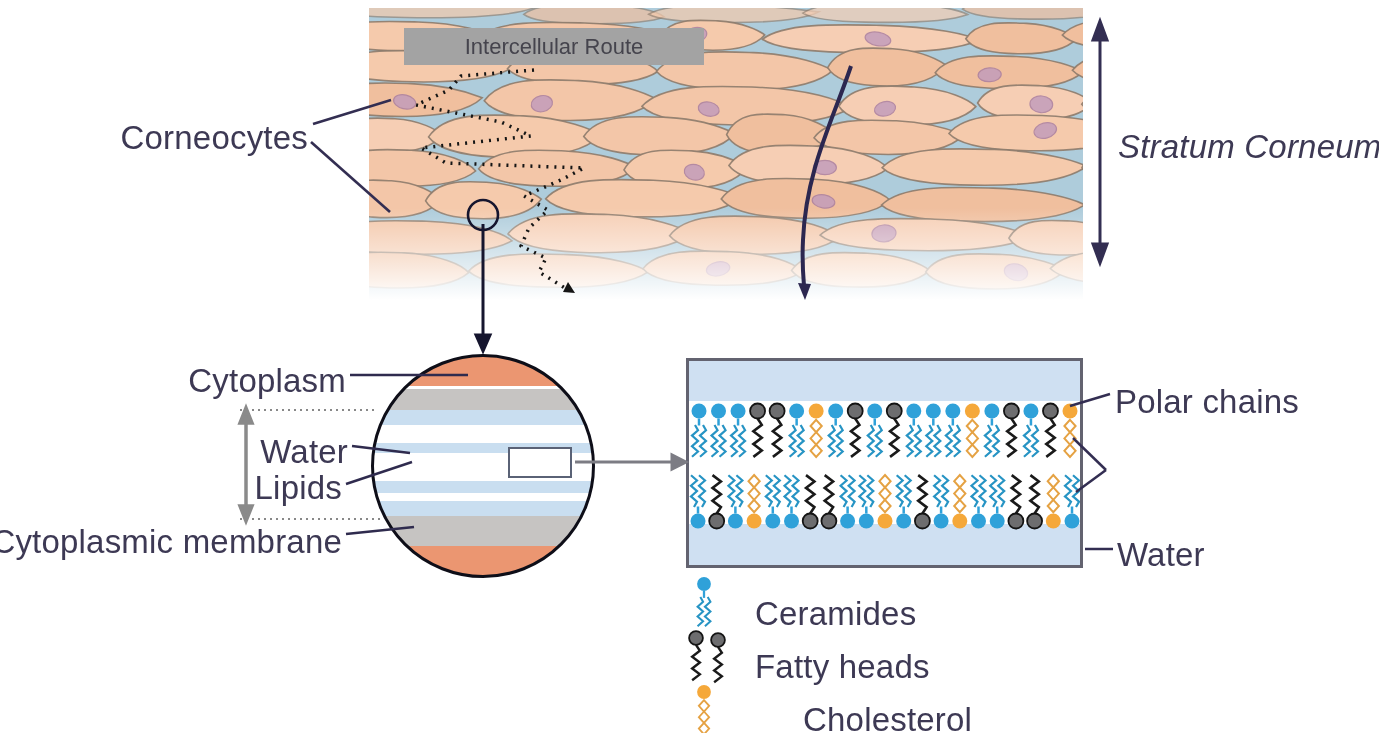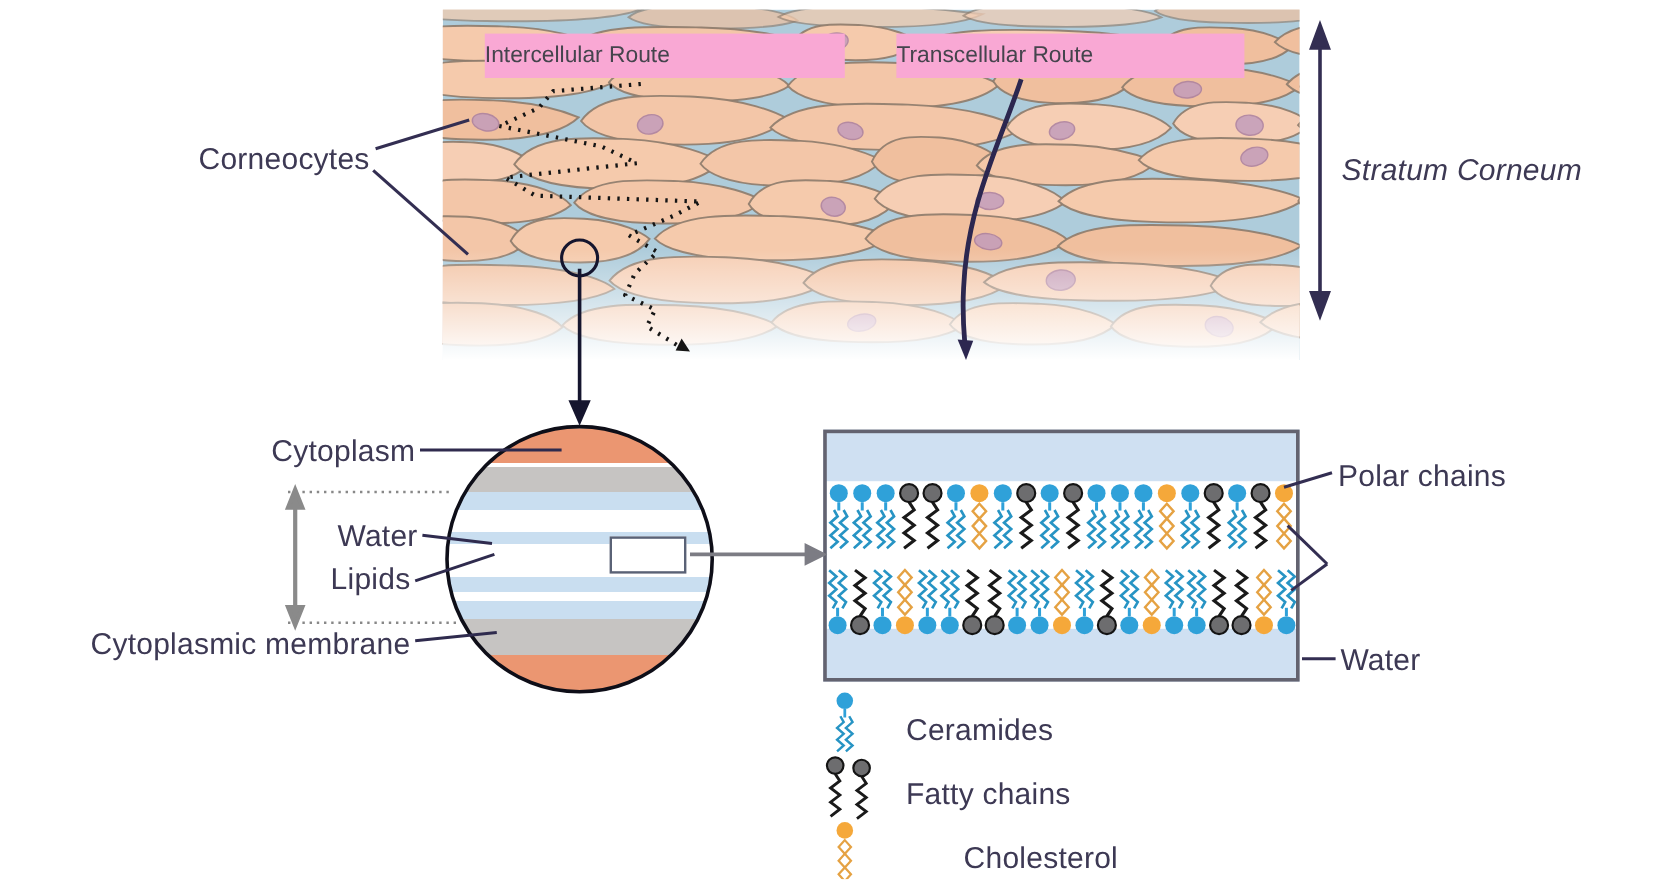--- a/index.html
+++ b/index.html
@@ -3,26 +3,26 @@
 <meta charset="utf-8">
 <style>
   html,body{margin:0;padding:0;background:#fff;}
   #stage{
     position:relative; width:1379px; height:733px; overflow:hidden;
     background:#fff;
     font-family:"Liberation Sans","DejaVu Sans",sans-serif;
   }
   .label{
     position:absolute; white-space:nowrap;
-    font-size:25px; color:#3d3954; letter-spacing:.2px;
+    font-size:33px; color:#3d3954; letter-spacing:.2px;
   }
   .route-label{
-    position:absolute; background:#f9a8d4; display:flex;
-    align-items:center; justify-content:flex-start;
-    font-size:19px; color:#45444d;
+    position:absolute; background:#a3a3a3; display:flex;
+    align-items:center; justify-content:center;
+    font-size:22px; color:#45444d;
   }
   .italic{ font-style:italic; }
   #tissue-svg{ position:absolute; left:369px; top:8px; }
   #overlay-svg{ position:absolute; left:0; top:0; pointer-events:none; }
   #zoom-circle{
     position:absolute; left:371px; top:354px; width:224px; height:224px;
     box-sizing:border-box; border:3px solid #0e0e18; border-radius:50%;
     background:linear-gradient(180deg,
       #eb9671 0 29px, #ffffff 29px 32px, #c6c4c2 32px 53px,
       #c9def0 53px 68px, #ffffff 68px 86px, #c9def0 86px 96px,
@@ -228,23 +228,20 @@
       <polyline points="165,62 92,68 80,82 47,97 132,114 162,128 52,140 77,155 215,160 192,172 155,188 179,202 160,220 152,238 177,250 170,264 196,280" fill="none" stroke="#151515" stroke-width="3.5" stroke-dasharray="2 6" stroke-linejoin="round"></polyline>
       <polygon points="206,285 194,284 199,274" fill="#151515"></polygon>
       <path d="M 482 58 C 464 112, 437 162, 434 232 C 433 250, 434 266, 435 278" fill="none" stroke="#2c2750" stroke-width="4"></path>
       <polygon points="436,292 429,275 442,276" fill="#2c2750"></polygon>
       <circle cx="114" cy="207" r="15" fill="none" stroke="#15152e" stroke-width="2.6"></circle>
     </svg>
 
   <div class="route-label" style="left:404px; top:28px; width:300px; height:37px;">
     <span>Intercellular Route</span>
   </div>
-  <div class="route-label" style="left:747px; top:28px; width:290px; height:37px;">
-    <span>Transcellular Route</span>
-  </div>
 
   <div class="label" style="right:1071px; top:119px;">Corneocytes</div>
   <div class="label italic" style="left:1118px; top:128px;">Stratum Corneum</div>
 
   <div class="label" style="right:1033px; top:362px;text-align:center;">Cytoplasm</div>
   <div class="label" style="right:1031px; top:433px;">Water</div>
   <div class="label" style="right:1037px; top:469px;">Lipids</div>
   <div class="label" style="right:1037px; top:523px;">Cytoplasmic membrane</div>
 
   <div class="label" style="left:1115px; top:383px;">Polar chains</div>
@@ -494,21 +491,21 @@
   <svg class="legend-icon" style="left:684px; top:630px;" width="56" height="54" id="icon-fatty">
       <g>
         <polyline points="12,14.9 15.864,20.788 8.136,26.676000000000002 15.864,32.564 8.136,38.452 15.864,44.339999999999996 8.136,50.227999999999994" fill="none" stroke="#1a1a1a" stroke-width="2.3920000000000003"></polyline>
         <circle cx="12" cy="8" r="6.9" fill="#6d6d6f" stroke="#141414" stroke-width="1.8"></circle>
       </g>
       <g>
         <polyline points="34,16.9 37.864,22.788 30.136,28.676000000000002 37.864,34.564 30.136,40.452 37.864,46.339999999999996 30.136,52.227999999999994" fill="none" stroke="#1a1a1a" stroke-width="2.3920000000000003"></polyline>
         <circle cx="34" cy="10" r="6.9" fill="#6d6d6f" stroke="#141414" stroke-width="1.8"></circle>
       </g>
     </svg>
-  <div class="label" style="left:755px; top:648px;">Fatty chains</div>
+  <div class="label" style="left:755px; top:648px;">Fatty heads</div>
 
   <svg class="legend-icon" style="left:690px; top:684px;" width="28" height="49" id="icon-cholesterol">
       <g>
         <path d="M 14 16.096 L 19.152 21.8 L 14 27.504 L 8.847999999999999 21.8 Z" fill="none" stroke="#e5a243" stroke-width="1.84"></path>
         <path d="M 14 27.503999999999998 L 19.152 33.208 L 14 38.912 L 8.847999999999999 33.208 Z" fill="none" stroke="#e5a243" stroke-width="1.84"></path>
         <path d="M 14 38.912 L 19.152 44.616 L 14 50.32 L 8.847999999999999 44.616 Z" fill="none" stroke="#e5a243" stroke-width="1.84"></path>
         <circle cx="14" cy="8" r="6.9" fill="#f5a83a"></circle>
       </g>
     </svg>
   <div class="label" style="left:779px; top:701px;margin-left:24px;">Cholesterol</div>

